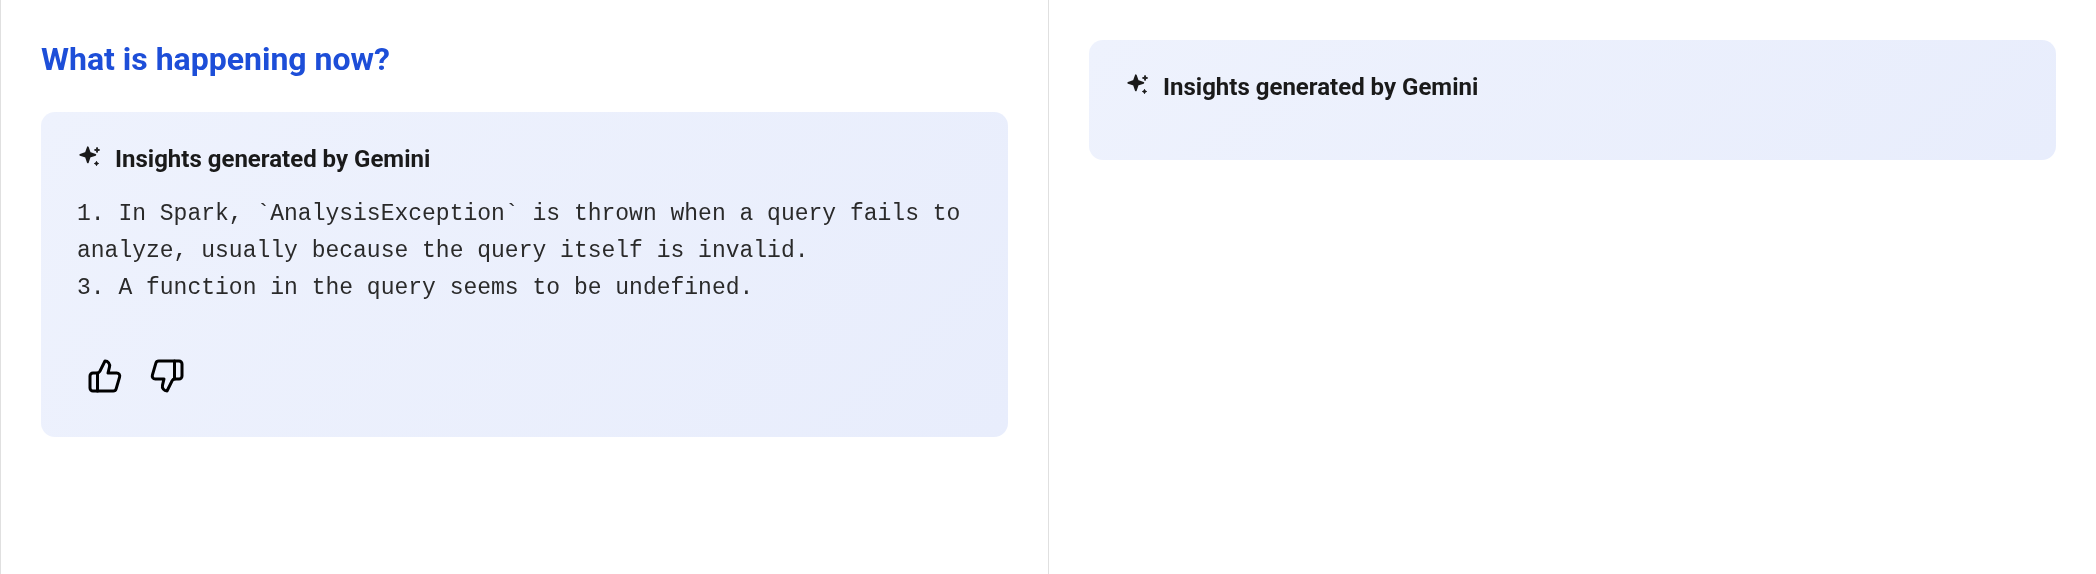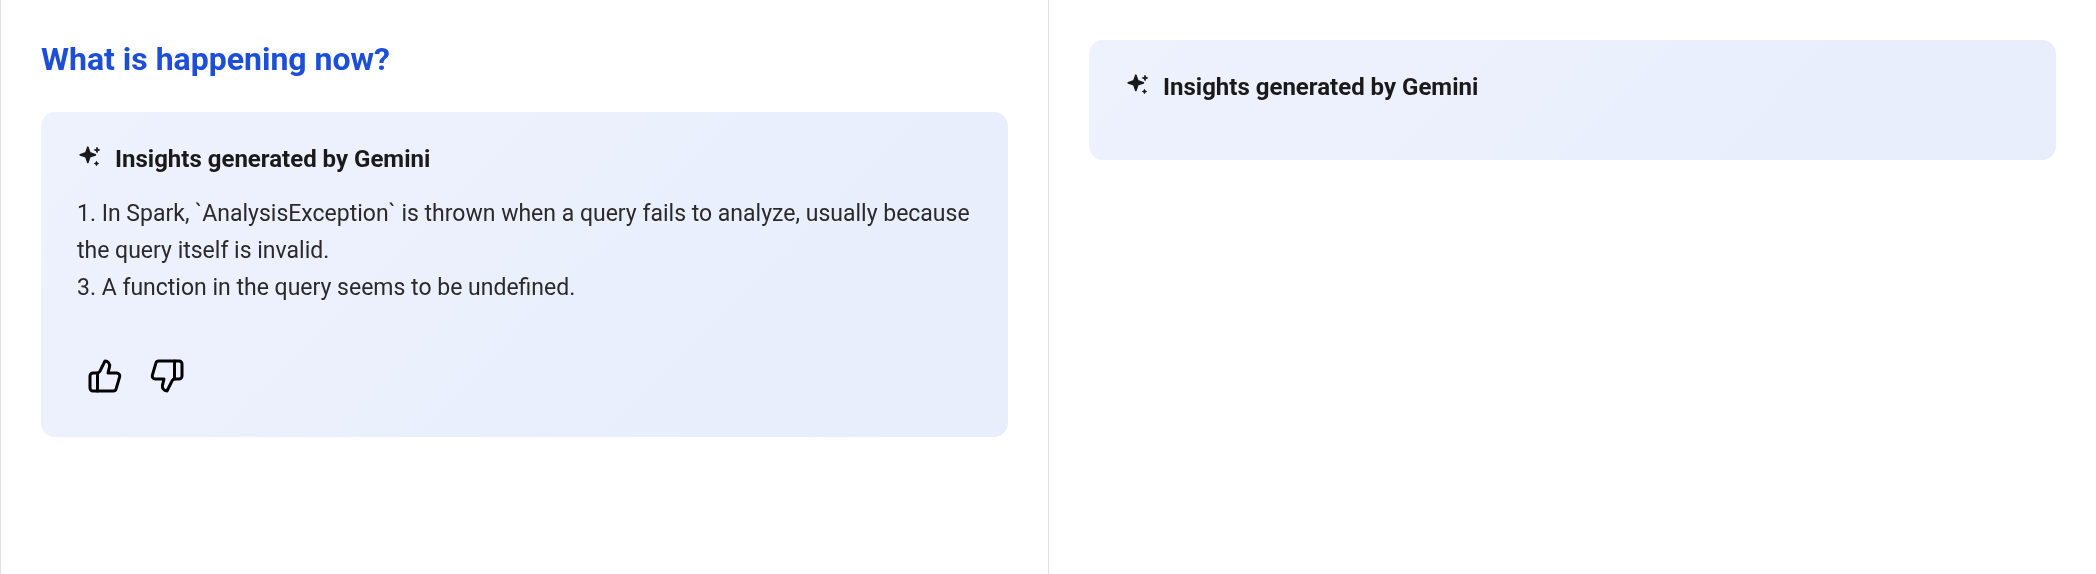--- a/index.html
+++ b/index.html
@@ -50,20 +50,21 @@
       color: #1a1a1a;
     }
     .card-body {
       font-size: 23px;
       line-height: 1.6;
       color: #2a2a2a;
       font-weight: 400;
     }
     .card-body p {
       margin: 0;
+      font-family: Liberation Mono, monospace;
     }
     .feedback-row {
       display: flex;
       gap: 18px;
       margin-top: 48px;
       padding-left: 6px;
     }
     .feedback-btn {
       background: none;
       border: none;

